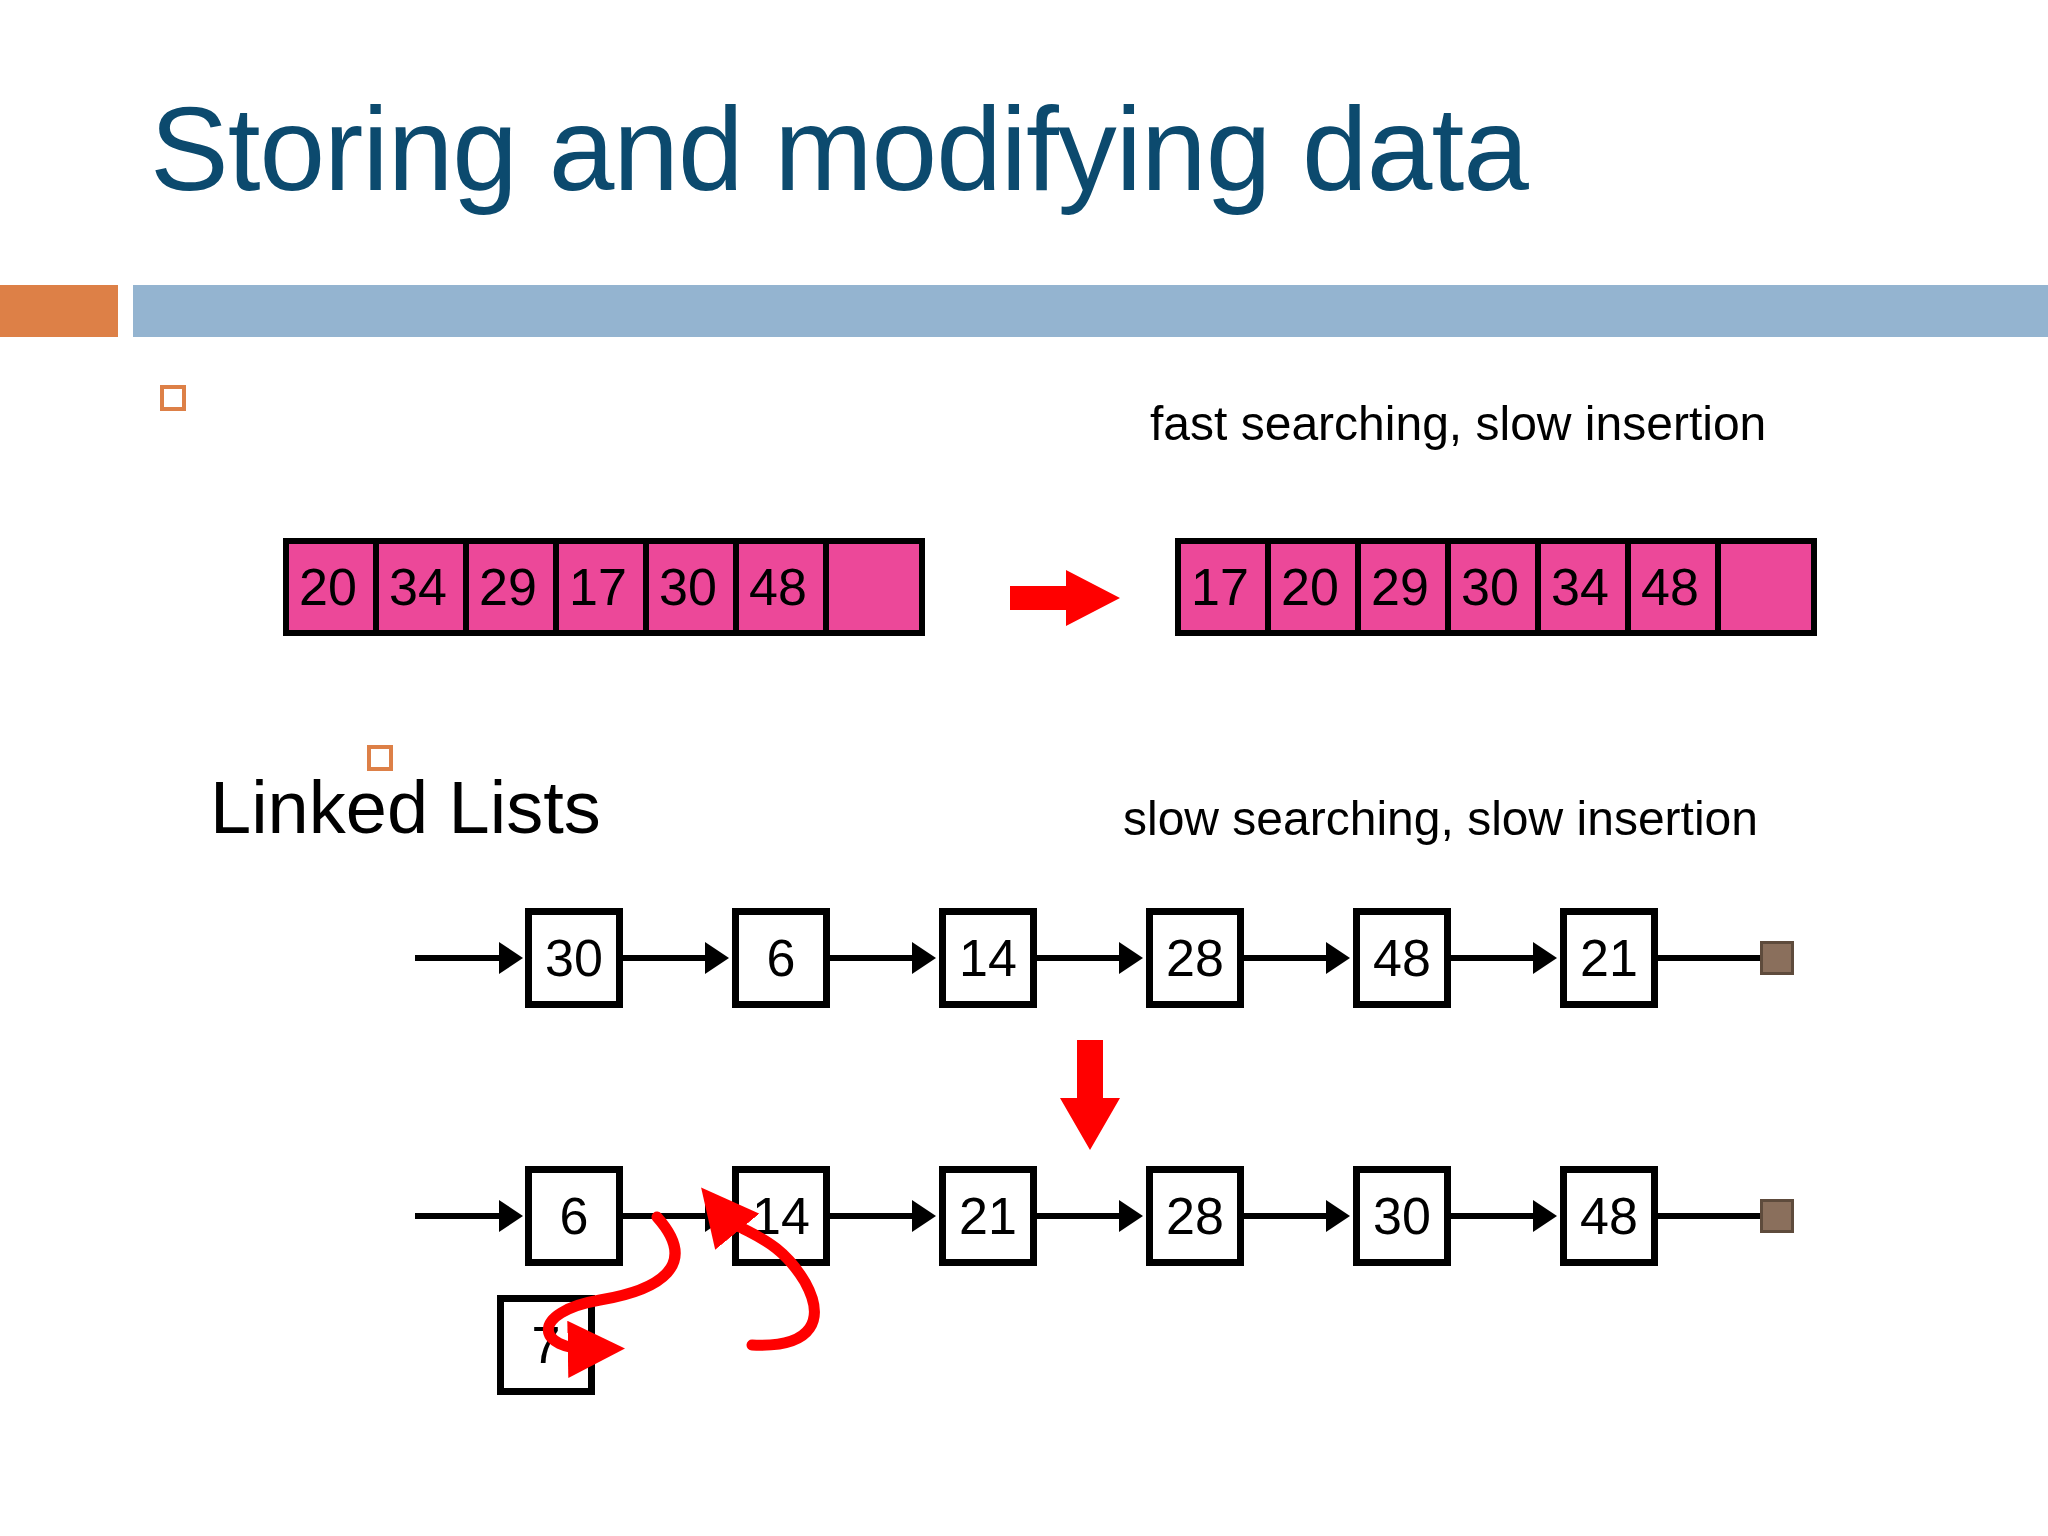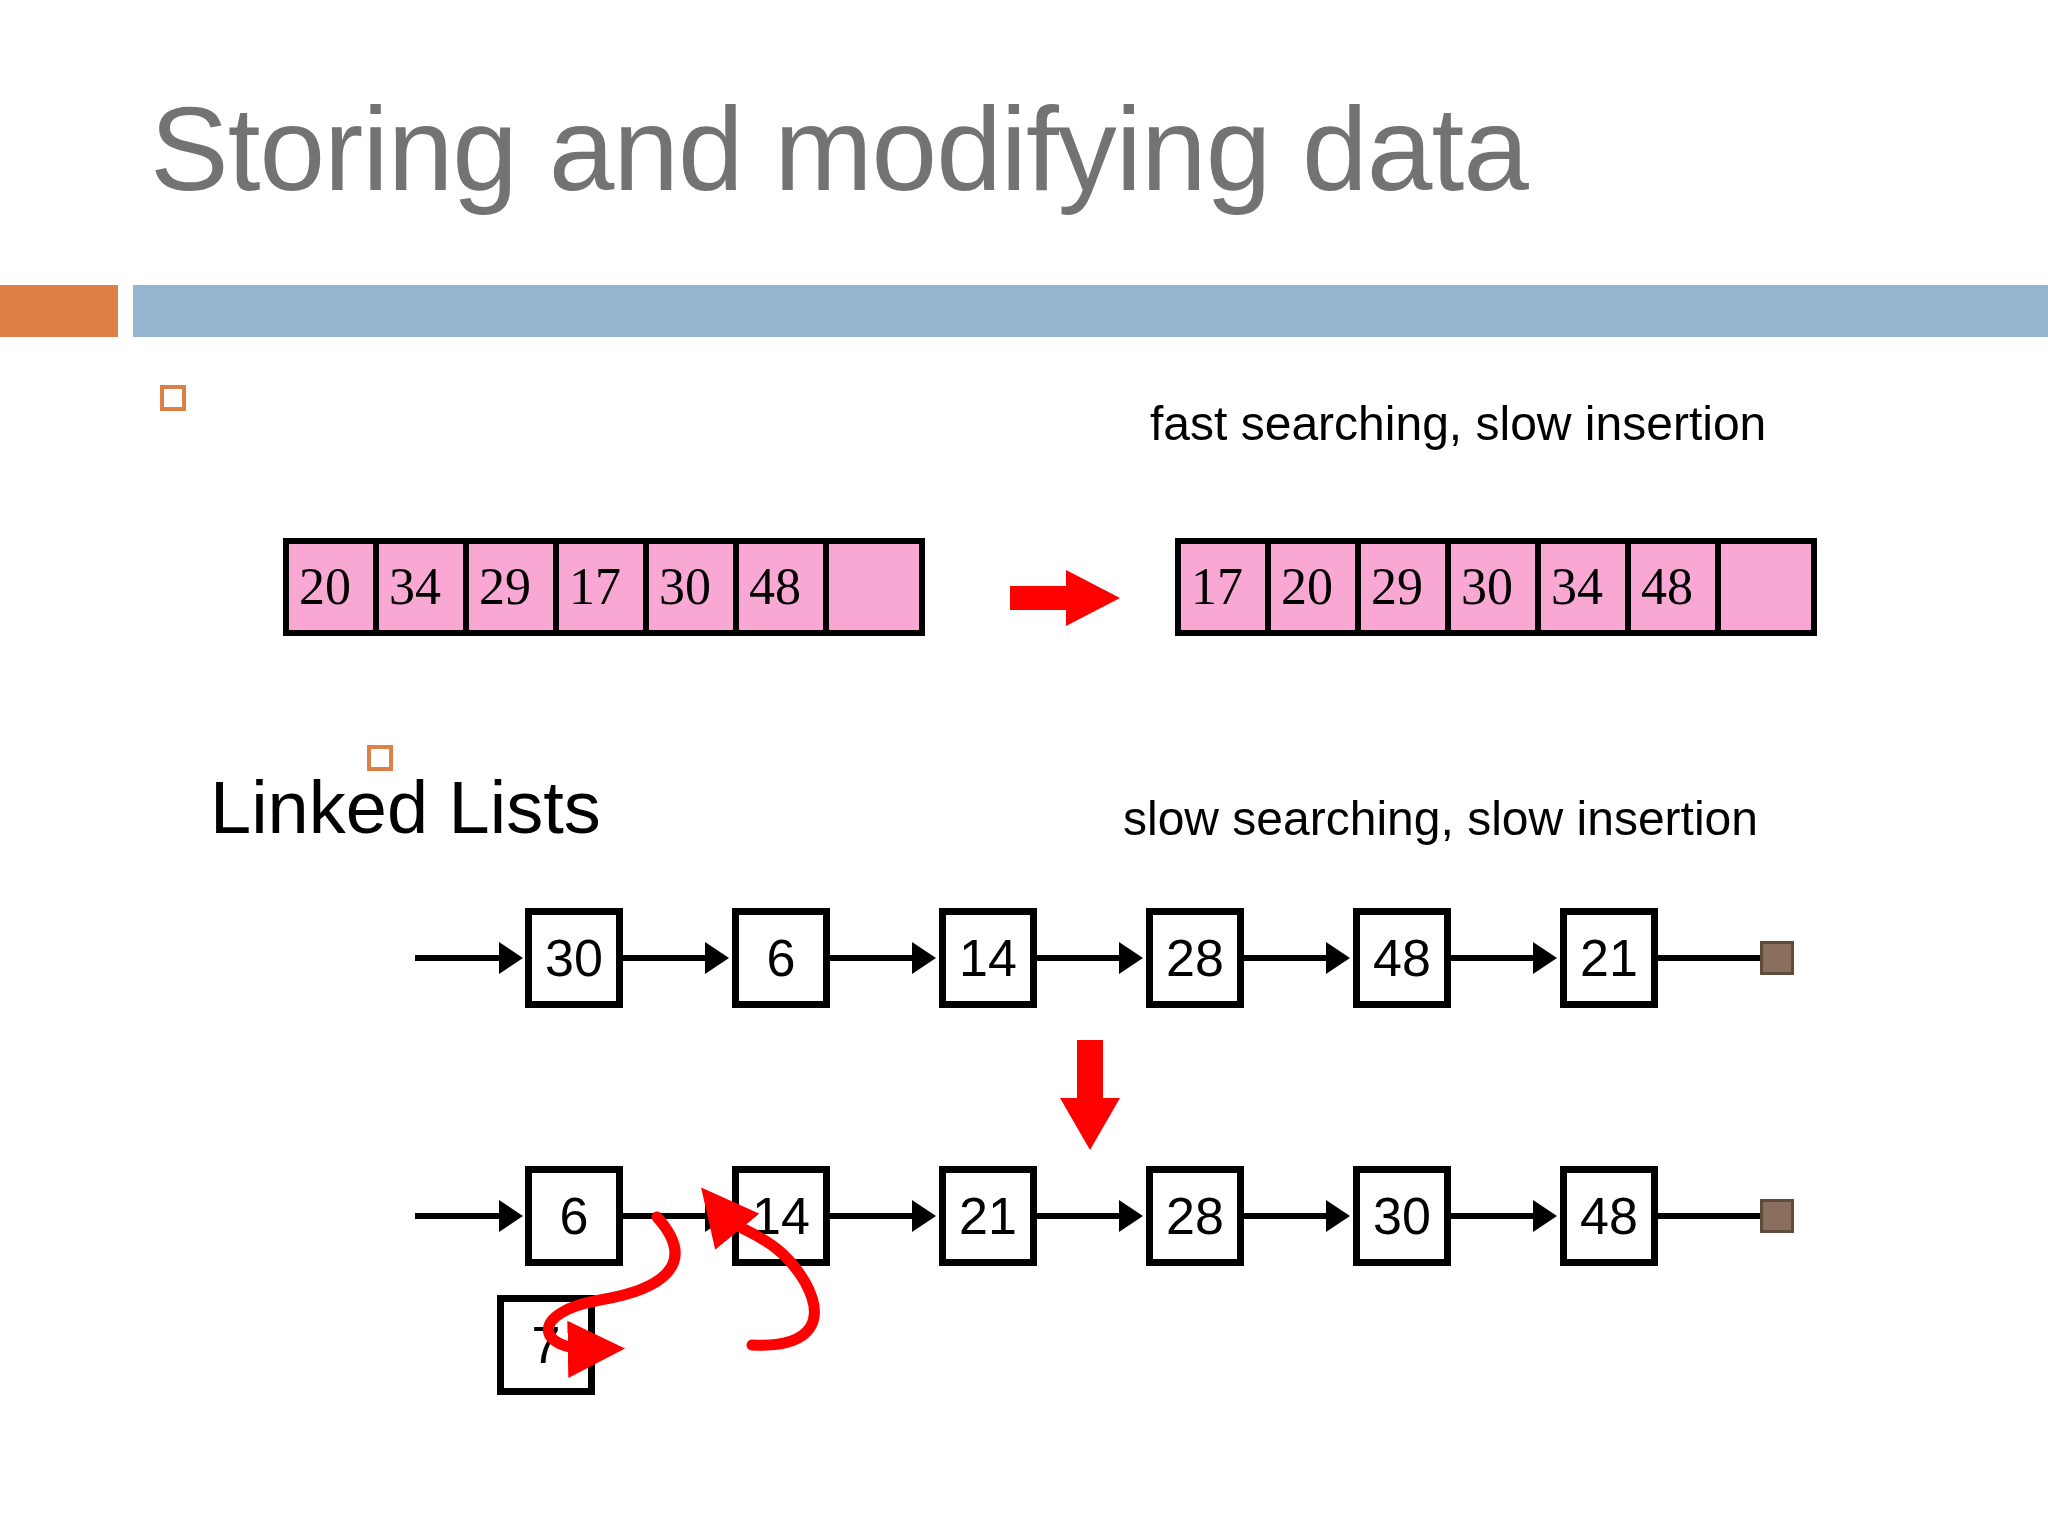--- a/index.html
+++ b/index.html
@@ -18,21 +18,21 @@
 
   
   #slide-title {
     position: absolute;
     left: 150px;
     top: 85px;
     width: 1780px;
     font-size: 118px;
     line-height: 1.1;
     font-weight: normal;
-    color: #737373;
+    color: #0c4a6e;
     letter-spacing: -1px;
     white-space: nowrap;
   }
 
   
   #accent-bar-orange {
     position: absolute;
     left: 0px;
     top: 285px;
     width: 118px;
@@ -81,22 +81,21 @@
   }
   #caption-arrays { left: 1113px; top: 400px; margin-left: 37px; }
   #caption-linked { left: 1123px; top: 795px; }
 
   
   .array-strip {
     position: absolute;
     display: flex;
     border: 6px solid #000000;
     box-sizing: content-box;
-    background: #f9a8d4;
-    font-family: Liberation Serif, serif;
+    background: #ec4899;
   }
   .array-cell {
     width: 90px;
     height: 86px;
     border-right: 6px solid #000000;
     box-sizing: border-box;
     display: flex;
     align-items: center;
     justify-content: flex-start;
     padding-left: 10px;

